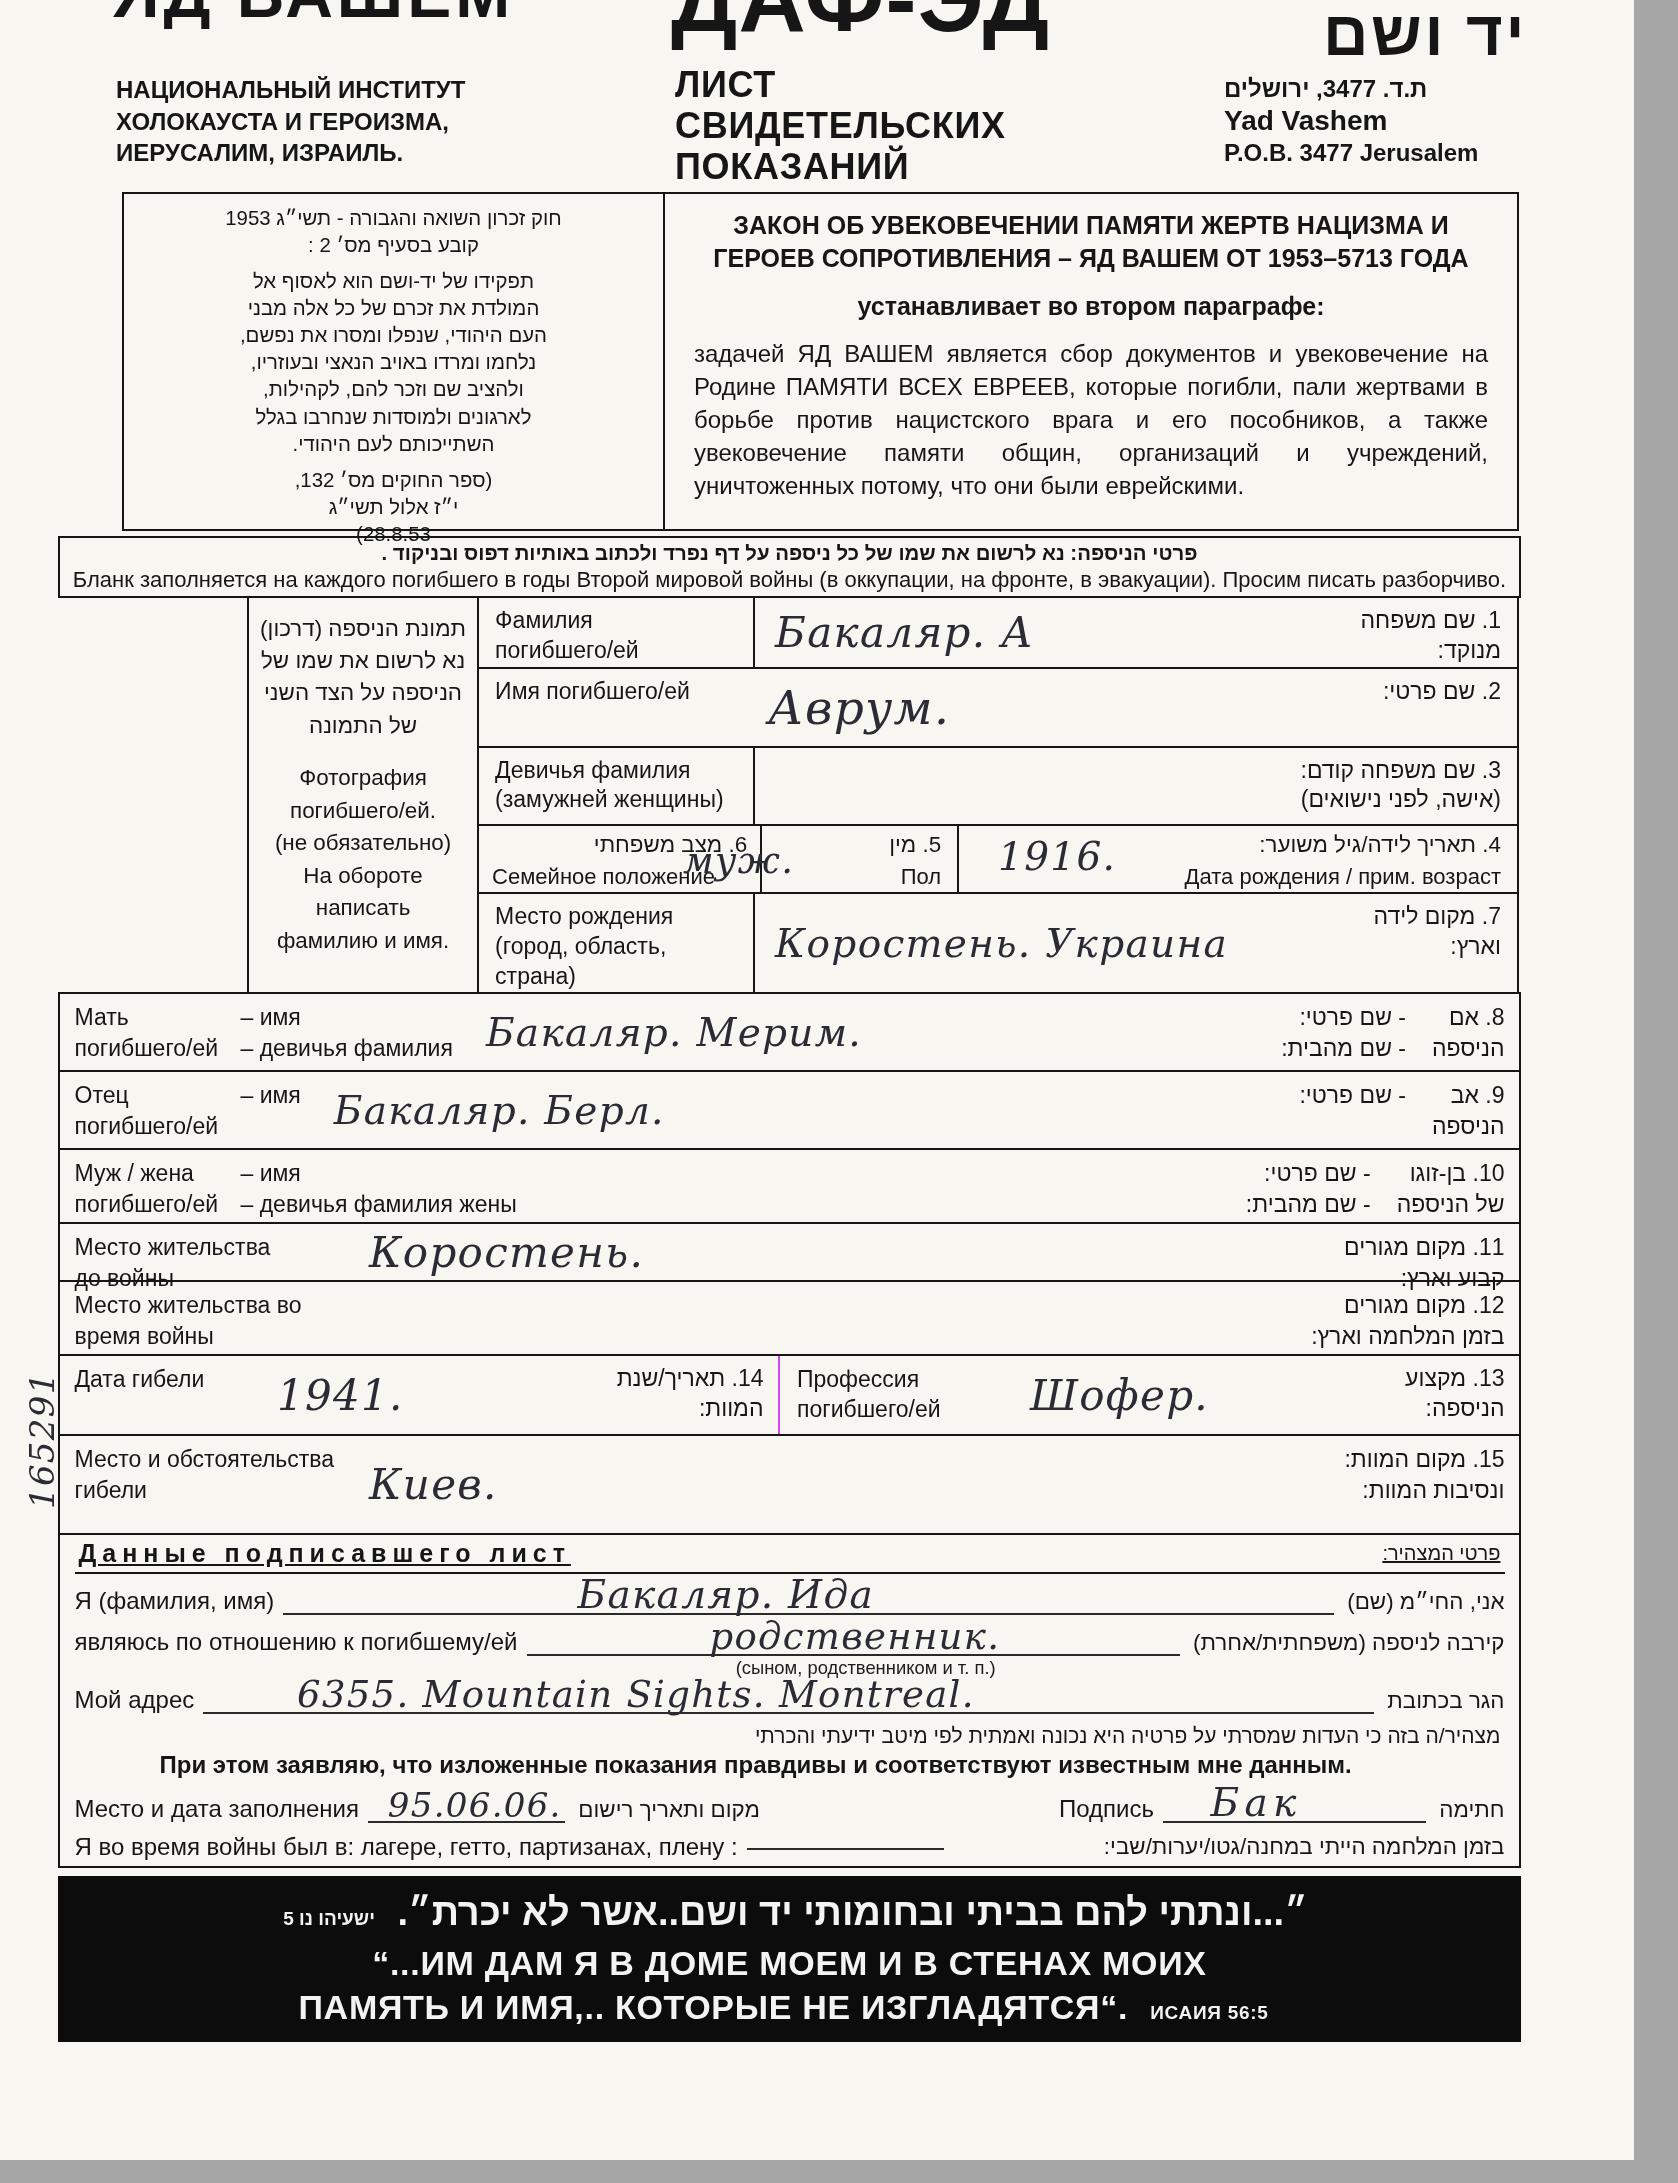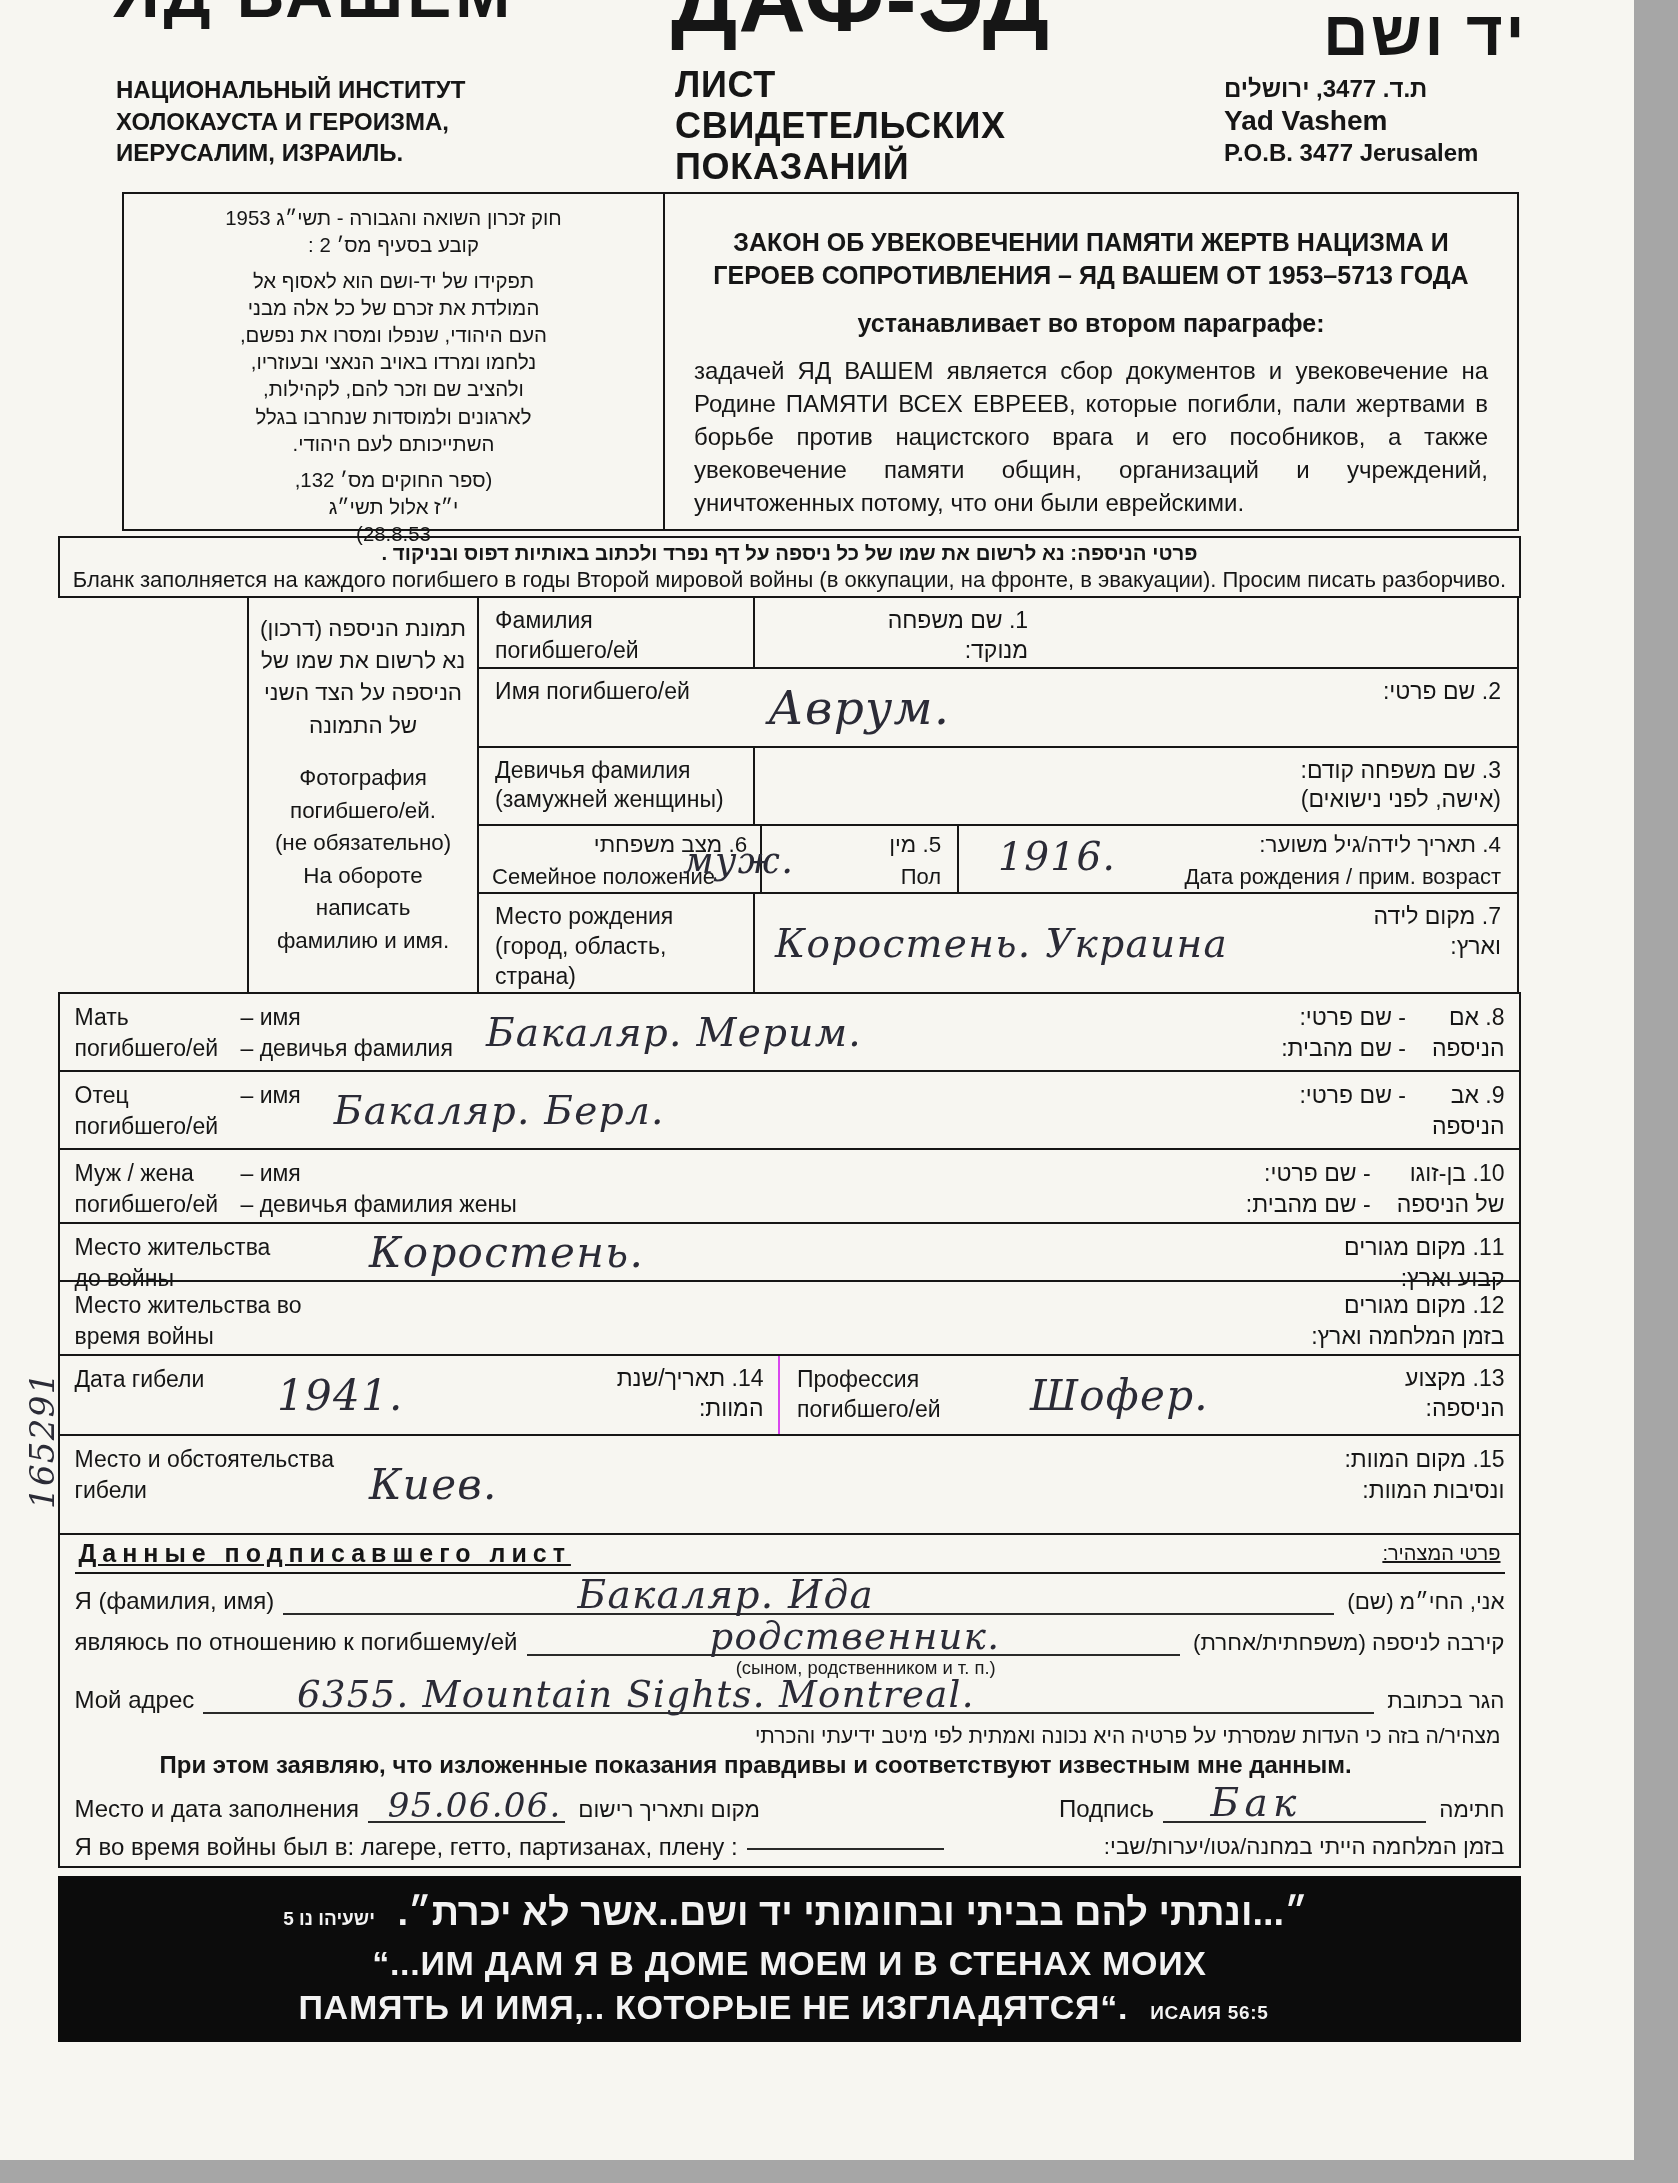--- a/index.html
+++ b/index.html
@@ -40,21 +40,21 @@
   .h-right { position: absolute; left: 1224px; top: 1.3px; width: 303px; }
   .h-right .logo { font-size: 63px; font-weight: 900; line-height: 1.02; letter-spacing: 2.6px; }
   .h-right .addr-he { font-size: 24px; margin-top: 9.2px; font-weight: 600; text-align: left; }
   .h-right .org-en  { font-size: 28px; font-weight: 800; margin-top: 2.6px; }
   .h-right .addr-en { font-size: 24px; font-weight: 600; margin-top: 1.3px; }
 
   
   .law { position: absolute; left: 122px; top: 192px; width: 1397px; height: 339px; border: 2.6px solid #161616; display: flex; }
   .law-he { width: 541px; border-right: 2.6px solid #161616; padding: 10.5px 17px; text-align: center; font-size: 20.4px; line-height: 1.33; }
   .law-he .blk { margin-bottom: 9.2px; }
-  .law-ru { flex: 1; padding: 32px 29px 0 29px; }
+  .law-ru { flex: 1; padding: 15px 29px 0 29px; }
   .law-ru .title { font-weight: 800; text-align: center; font-size: 25px; line-height: 1.32; }
   .law-ru .sub   { font-weight: 800; text-align: center; font-size: 25px; margin-top: 17px; }
   .law-ru .body  { margin-top: 17px; font-size: 24px; line-height: 1.37; text-align: justify; }
 
   
   .instr { position: absolute; left: 58px; top: 536px; width: 1463px; height: 62px; border: 2px solid #161616; text-align: center; padding-top: 4px; }
   .instr .he { font-size: 20.4px; font-weight: 600; }
   .instr .ru { font-size: 22px; margin-top: 2px; }
 
   
@@ -202,20 +202,23 @@
 погибшего/ей.
 (не обязательно)
 На обороте написать
 фамилию и имя.</div>
     </div>
     <div class="upfields">
 
       <div class="uprow r1">
         <div class="rulab pre">Фамилия
 погибшего/ей</div>
+        <div class="val">
+            <span class="hw hw-64">Бакаляр. А</span>
+          </div>
         <div class="helab pre" dir="rtl">1. שם משפחה
 מנוקד:</div>
       </div>
 
       <div class="uprow r2">
         <div class="rulab narrow pre">Имя погибшего/ей</div>
         <div class="val">
             <span class="hw hw-72">Аврум.</span>
           </div>
         <div class="helab pre" dir="rtl">2. שם פרטי:</div>

